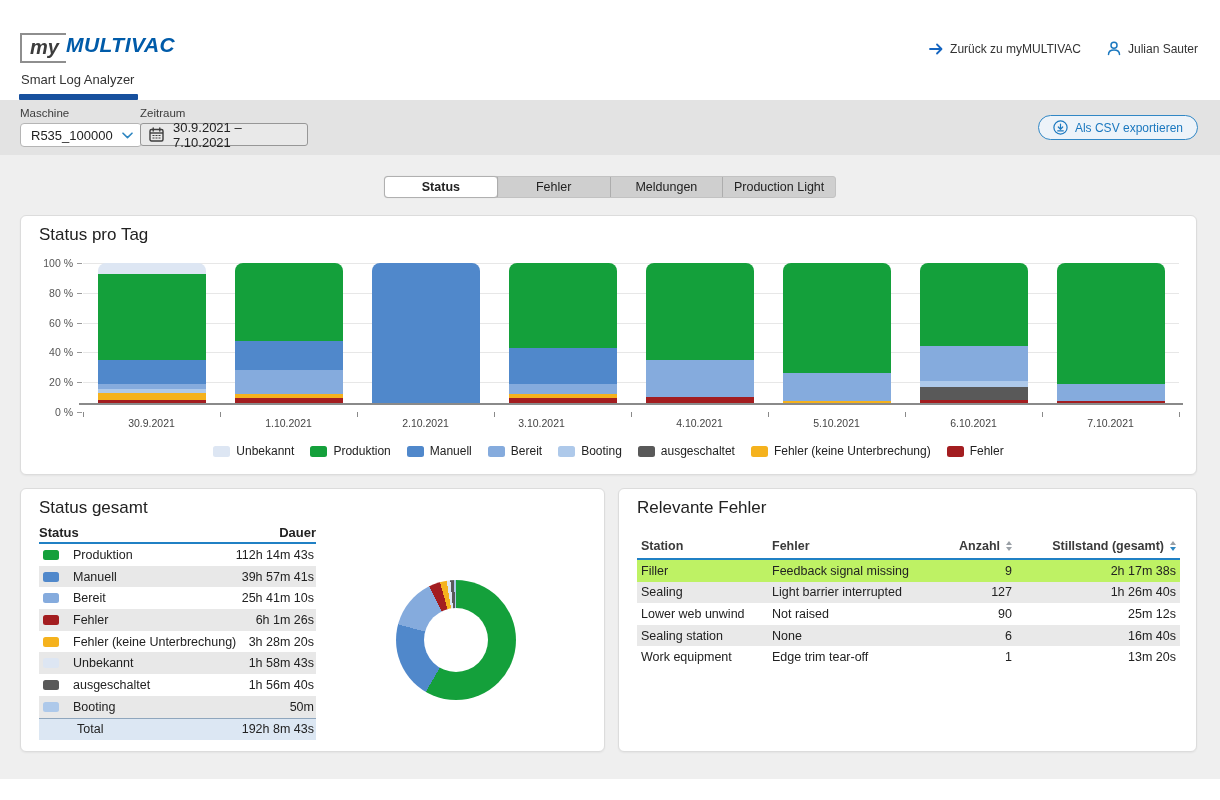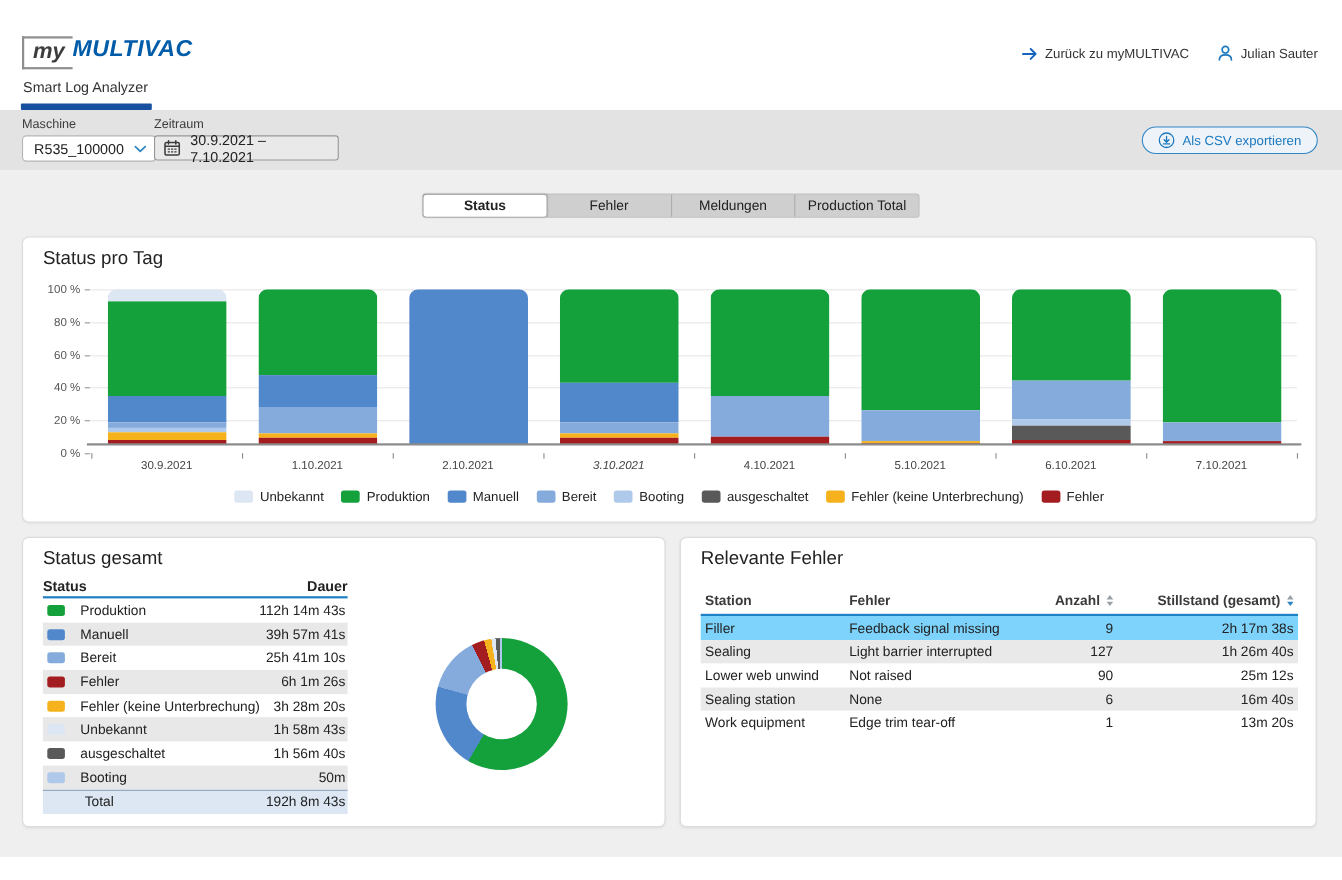--- a/index.html
+++ b/index.html
@@ -78,21 +78,21 @@
   .donut { position:absolute; left:375px; top:91px; width:120px; height:120px; border-radius:50%; }
   .donut-hole { position:absolute; left:28px; top:28px; width:64px; height:64px; border-radius:50%; background:#fff; }
 
   
   .card-errors { left:618px; top:333px; width:579px; height:264px; }
   .etable { position:absolute; left:18px; top:45px; width:543px; }
   .et-head { display:flex; align-items:center; height:26px; border-bottom:2px solid #2080c4;
              font-size:12.5px; font-weight:bold; color:#3a3a3a; }
   .et-row { display:flex; align-items:center; height:21.6px; font-size:12.5px; color:#222; }
   .et-row.alt { background:#e9e9e9; }
-  .et-row.hl { background:#7dd3fc; }
+  .et-row.hl { background:#bef264; }
   .c-station { width:135px; padding-left:4px; }
   .c-fehler { flex:1; }
   .c-anzahl { width:90px; text-align:right; }
   .c-stillstand { width:168px; text-align:right; padding-right:4px; }
   .hdr-cell { display:inline-flex; align-items:center; }
   .c-anzahl .hdr-cell, .c-stillstand .hdr-cell { justify-content:flex-end; width:100%; }
   .sort { display:inline-flex; flex-direction:column; gap:2px; margin-left:6px; }
   .sort i { display:block; width:0; height:0; border-left:3.5px solid transparent; border-right:3.5px solid transparent; }
   .sort .up { border-bottom:4px solid #9aa0a6; }
   .sort .down { border-top:4px solid #9aa0a6; }
@@ -171,21 +171,21 @@
       <span>Als CSV exportieren</span>
     </div>
   </div>
 
   <div class="main">
 
     <div class="segmented">
         <div class="seg active">Status</div>
         <div class="seg">Fehler</div>
         <div class="seg">Meldungen</div>
-        <div class="seg">Production Total</div>
+        <div class="seg">Production Light</div>
       </div>
 
     <div class="card card-chart">
       <div class="card-title">Status pro Tag</div>
       <div>
           <div class="ylab" style="top: 41px;">100 %</div>
           <div class="ydash" style="top: 47px;"></div>
           <div class="ylab" style="top: 70.8px;">80 %</div>
           <div class="ydash" style="top: 76.8px;"></div>
           <div class="ylab" style="top: 100.6px;">60 %</div>
@@ -281,21 +281,21 @@
             <div class="xtick" style="left: 548px;"></div>
             <div class="xtick" style="left: 685px;"></div>
             <div class="xtick" style="left: 822px;"></div>
             <div class="xtick" style="left: 959px;"></div>
             <div class="xtick" style="left: 1096px;"></div>
           </div>
         <div>
             <div class="xlab" style="left: 0px;">30.9.2021</div>
             <div class="xlab" style="left: 137px;">1.10.2021</div>
             <div class="xlab" style="left: 274px;">2.10.2021</div>
-            <div class="xlab" style="left: 411px; font-style: italic;">3.10.2021</div>
+            <div class="xlab" style="left: 390px;">3.10.2021</div>
             <div class="xlab" style="left: 548px;">4.10.2021</div>
             <div class="xlab" style="left: 685px;">5.10.2021</div>
             <div class="xlab" style="left: 822px;">6.10.2021</div>
             <div class="xlab" style="left: 959px;">7.10.2021</div>
           </div>
       </div>
       <div class="legend">
           <div class="litem">
             <div class="swatch" style="background: rgb(221, 230, 243);"></div>
             <span>Unbekannt</span>

